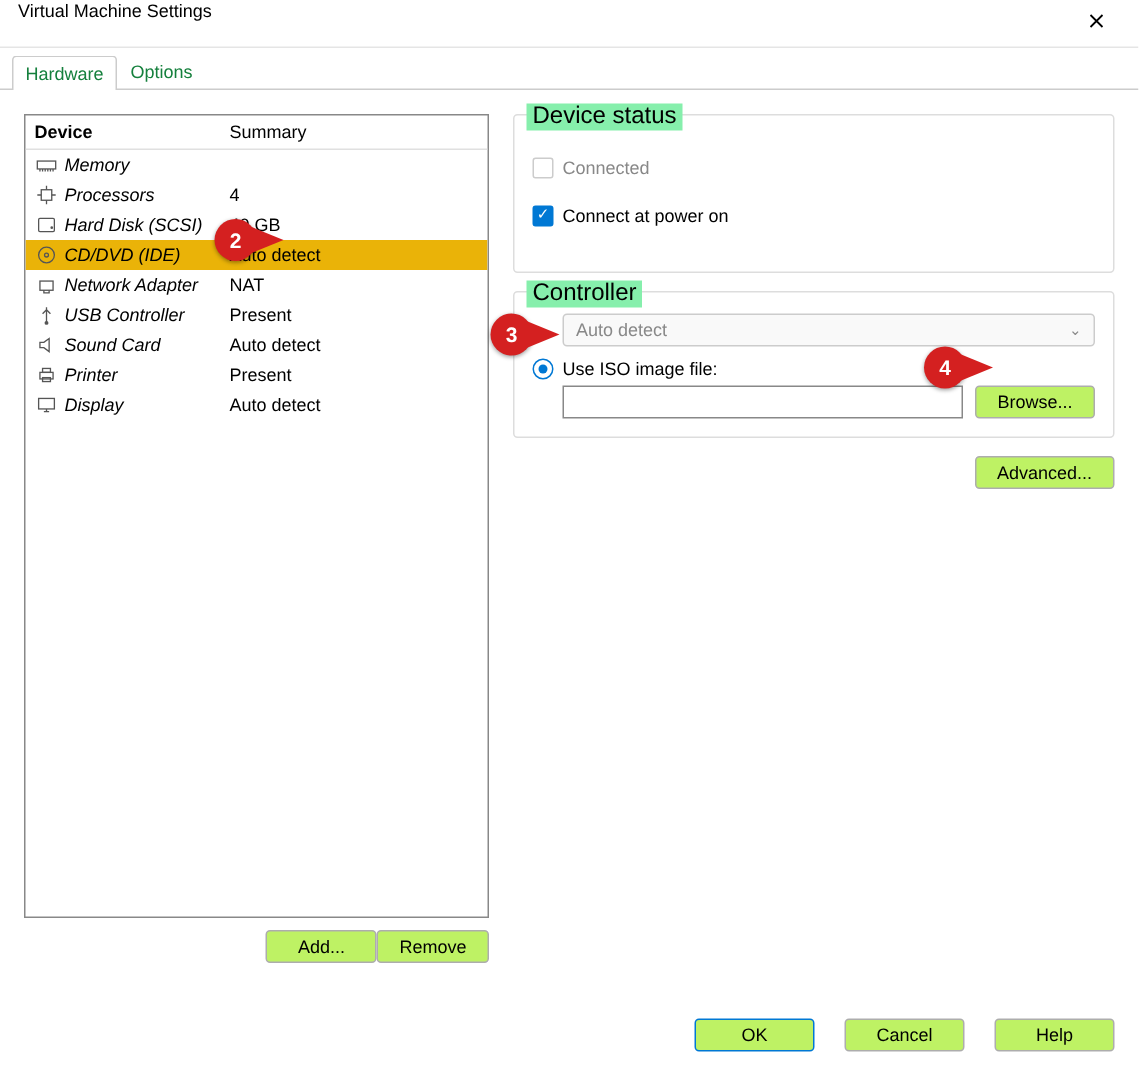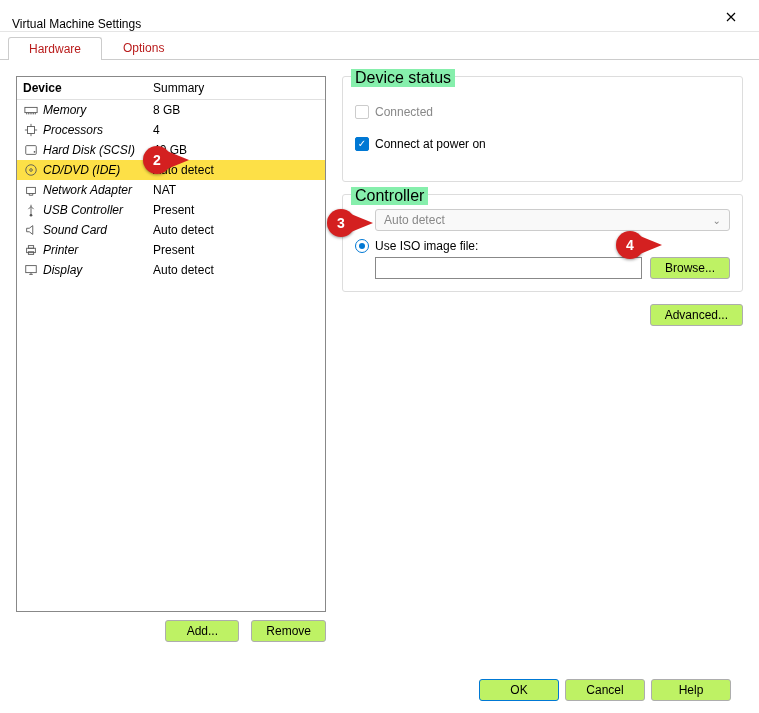--- a/index.html
+++ b/index.html
@@ -1,40 +1,40 @@
 <!DOCTYPE html>
 <html><head>
 <meta charset="utf-8">
 <style>
 * { box-sizing: border-box; margin: 0; padding: 0; font-family: "Segoe UI", Tahoma, sans-serif; font-size: 12px; }
 body { background: #fff; width: 759px; height: 713px; overflow: hidden; position: relative; }
 
-.titlebar { display: flex; align-items: flex-end; height: 32px; padding: 0 8px; border-bottom: 1px solid #e5e5e5; }
+.titlebar { display: flex; align-items: flex-start; height: 32px; padding: 0 8px; border-bottom: 1px solid #e5e5e5; }
 .titlebar .title { flex: 1; font-size: 12px; color: #000; padding-left: 4px; }
 .titlebar .close { width: 40px; height: 28px; display: flex; align-items: center; justify-content: center; cursor: pointer; }
 .titlebar .close svg { width: 10px; height: 10px; }
 
 .tabs { display: flex; padding: 4px 8px 0 8px; border-bottom: 1px solid #ccc; }
-.tab { padding: 4px 20px; border: 1px solid transparent; border-bottom: none; cursor: pointer; color: #b91c1c; }
+.tab { padding: 4px 8px; border: 1px solid transparent; border-bottom: none; cursor: pointer; color: #15803d; }
 .tab.active { border-color: #ccc; background: #fff; position: relative; top: 1px; border-radius: 3px 3px 0 0; }
 
 .content { display: flex; padding: 16px; gap: 16px; height: 598px; }
 
 .left-panel { width: 310px; display: flex; flex-direction: column; }
 .device-list { border: 1px solid #888; flex: 1; overflow: auto; }
 .device-header { display: flex; padding: 4px 6px; border-bottom: 1px solid #e0e0e0; font-weight: 400; color: #000; }
 .dh-device { width: 130px; font-weight: bold; }
 .dh-summary { flex: 1; }
 .device-row { display: flex; align-items: center; padding: 2px 6px; cursor: pointer; }
-.device-row.selected { background: #fde047; }
+.device-row.selected { background: #eab308; }
 .device-row .icon { width: 16px; height: 16px; margin-right: 4px; display: flex; align-items: center; justify-content: center; }
 .device-row .name { width: 110px; color: #000; font-style: italic; }
 .device-row .summary { flex: 1; color: #000; }
 
-.left-buttons { display: flex; gap: 12px; justify-content: flex-end; margin-top: 8px; }
+.left-buttons { display: flex; gap: 0; justify-content: flex-end; margin-top: 8px; }
 .btn { border: 1px solid #adadad; background: #bef264; padding: 3px 14px; border-radius: 3px; cursor: pointer; color: #000; font-size: 12px; min-width: 74px; text-align: center; }
 .btn.primary { border-color: #0078d4; }
 
 .right-panel { flex: 1; display: flex; flex-direction: column; gap: 12px; }
 
 .group { border: 1px solid #ddd; border-radius: 3px; padding: 10px 12px 12px 12px; position: relative; }
 .group-title { position: absolute; top: -8px; left: 8px; background: #86efac; padding: 0 4px; color: #000; font-size: 16px; }
 
 .checkbox-row { display: flex; align-items: center; gap: 6px; margin: 18px 0; }
 .chk { width: 14px; height: 14px; border: 1px solid #888; border-radius: 2px; display: flex; align-items: center; justify-content: center; cursor: pointer; }
@@ -48,21 +48,21 @@
 .radio.selected { border-color: #0078d4; }
 
 .combo { border: 1px solid #ccc; background: #f9f9f9; padding: 3px 8px; border-radius: 3px; display: flex; align-items: center; justify-content: space-between; color: #888; margin: 4px 0 8px 20px; }
 .combo .chev { font-size: 10px; color: #888; }
 
 .iso-line { display: flex; gap: 8px; margin: 4px 0 0 20px; align-items: center; }
 .text-input { flex: 1; border: 1px solid #888; padding: 3px 6px; background: #fff; height: 22px; }
 
 .adv-row { display: flex; justify-content: flex-end; }
 
-.footer { position: absolute; bottom: 12px; right: 28px; display: flex; gap: 6px; }
+.footer { position: absolute; bottom: 12px; right: 16px; display: flex; gap: 20px; }
 
 .callout { position: absolute; display: flex; align-items: center; pointer-events: none; }
 .callout .bubble { width: 28px; height: 28px; background: #d42020; border-radius: 50%; color: #fff; font-weight: bold; font-size: 14px; display: flex; align-items: center; justify-content: center; box-shadow: 0 1px 3px rgba(0,0,0,.4); }
 .callout .arrow { width: 0; height: 0; border-top: 9px solid transparent; border-bottom: 9px solid transparent; border-left: 22px solid #d42020; margin-left: -4px; }
 
 .icon svg { width: 14px; height: 14px; }
 </style>
 </head>
 <body>
 
@@ -89,21 +89,20 @@
       </div>
       <div id="device-rows">
           <div class="device-row">
             <span class="icon">
               <svg viewBox="0 0 16 16">
                 <rect x="1" y="5" width="14" height="6" fill="none" stroke="#555"></rect>
                 <path d="M3 11v2M5 11v2M7 11v2M9 11v2M11 11v2M13 11v2" stroke="#555"></path>
               </svg>
             </span>
             <span class="name">Memory</span>
-            <span class="summary">8 GB</span>
           </div>
           <div class="device-row">
             <span class="icon">
               <svg viewBox="0 0 16 16">
                 <rect x="4" y="4" width="8" height="8" fill="none" stroke="#555"></rect>
                 <path d="M8 1v3M8 12v3M1 8h3M12 8h3" stroke="#555"></path>
               </svg>
             </span>
             <span class="name">Processors</span>
             <span class="summary">4</span>

